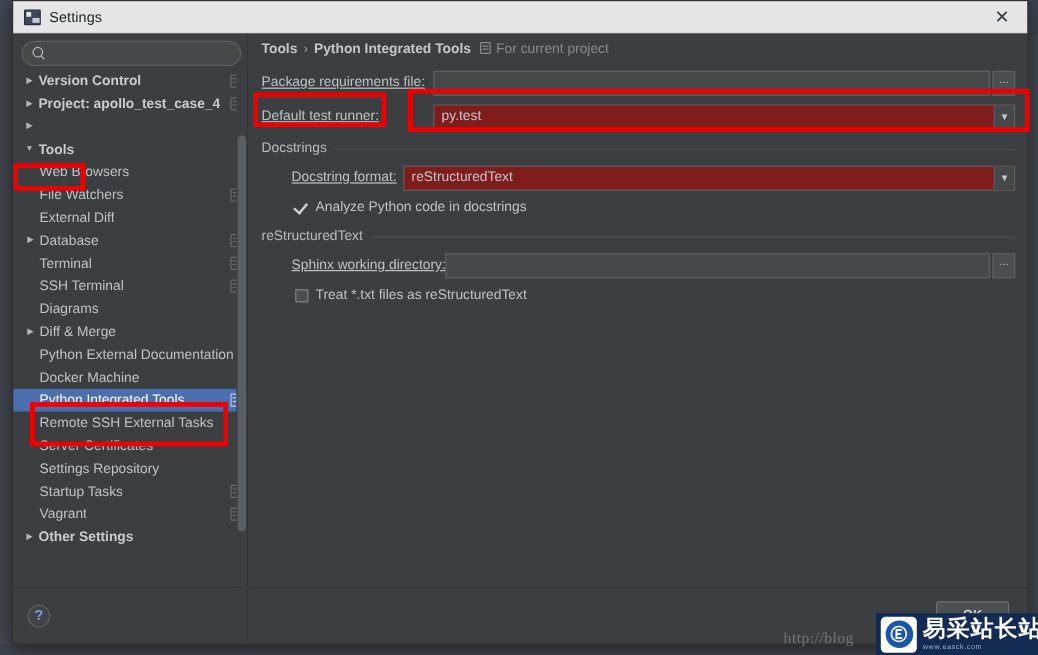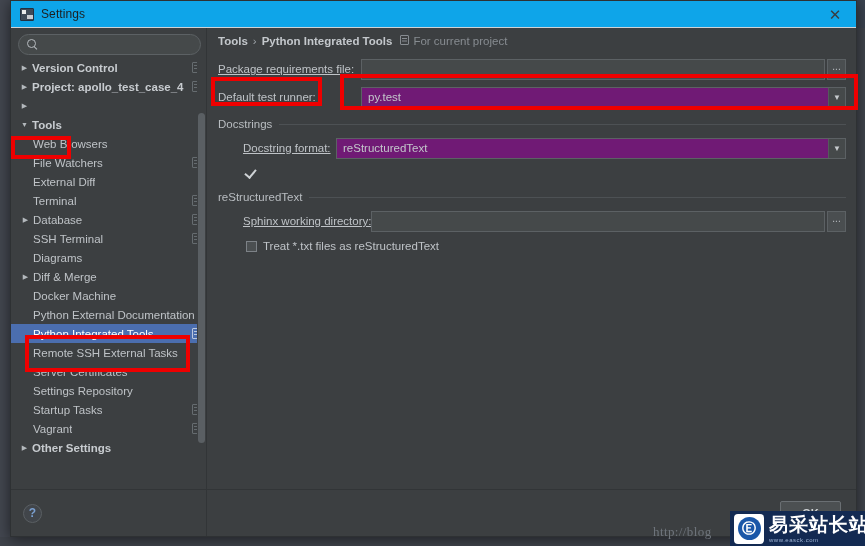--- a/index.html
+++ b/index.html
@@ -29,21 +29,21 @@
     position: absolute;
     left: 10px; top: 0;
     width: 847px; height: 537px;
     background: #3c3f41;
     border: 1px solid #2e3133;
     box-shadow: 0 2px 14px rgba(0,0,0,.55);
     display: flex; flex-direction: column;
   }
   .titlebar {
     height: 27px;
-    background: #0ea5e9;
+    background: #e5e5e5;
     border-bottom: 1px solid #cfd2d6;
     display: flex; align-items: center;
     padding: 0 6px 0 9px;
     flex: 0 0 auto;
   }
   .title-icon {
     width: 14px; height: 13px;
     margin-right: 7px;
     position: relative;
     background: #3e4a59;
@@ -250,21 +250,21 @@
     background: #45494a;
     border: 1px solid #5c6164;
     display: flex; align-items: center;
     padding: 0 6px;
     font-size: 11.5px; color: #c3c7cb;
     min-width: 0;
   }
   .combo {
     flex: 1;
     height: 21px;
-    background: #701a75;
+    background: #7f1d1d;
     border: 1px solid #5c6164;
     display: flex; align-items: center;
     padding: 0 0 0 6px;
     font-size: 11.5px; color: #c3c7cb;
     min-width: 0;
     cursor: pointer;
   }
   .combo .val { flex: 1; overflow: hidden; white-space: nowrap; }
   .combo .caret {
     width: 17px; height: 19px;
@@ -453,49 +453,49 @@
               <div class="node ind1">
                 <span class="arrow"></span>
                 <span class="label">File Watchers</span>
                 <span class="sheet"></span>
               </div>
               <div class="node ind1">
                 <span class="arrow"></span>
                 <span class="label">External Diff</span>
               </div>
               <div class="node ind1">
-                <span class="arrow"></span>
-                <span class="label">Terminal</span>
-                <span class="sheet"></span>
-              </div>
-              <div class="node ind1">
                 <span class="arrow">▶</span>
                 <span class="label">Database</span>
                 <span class="sheet"></span>
               </div>
               <div class="node ind1">
                 <span class="arrow"></span>
+                <span class="label">Terminal</span>
+                <span class="sheet"></span>
+              </div>
+              <div class="node ind1">
+                <span class="arrow"></span>
                 <span class="label">SSH Terminal</span>
                 <span class="sheet"></span>
               </div>
               <div class="node ind1">
                 <span class="arrow"></span>
                 <span class="label">Diagrams</span>
               </div>
               <div class="node ind1">
                 <span class="arrow">▶</span>
                 <span class="label">Diff &amp; Merge</span>
               </div>
               <div class="node ind1">
                 <span class="arrow"></span>
+                <span class="label">Python External Documentation</span>
+              </div>
+              <div class="node ind1">
+                <span class="arrow"></span>
                 <span class="label">Docker Machine</span>
-              </div>
-              <div class="node ind1">
-                <span class="arrow"></span>
-                <span class="label">Python External Documentation</span>
               </div>
               <div class="node ind1 selected">
                 <span class="arrow"></span>
                 <span class="label">Python Integrated Tools</span>
                 <span class="sheet"></span>
               </div>
               <div class="node ind1">
                 <span class="arrow"></span>
                 <span class="label">Remote SSH External Tasks</span>
               </div>
@@ -570,20 +570,21 @@
           <div class="field-row">
             <span class="field-label lbl-doc">Docstring format:</span>
             <div class="combo">
               <span class="val">reStructuredText</span>
               <span class="caret">▼</span>
             </div>
           </div>
 
           <div class="check-row">
             <span class="checkbox checked"></span>
+            <span class="check-label">Analyze Python code in docstrings</span>
           </div>
 
           <div class="section-head">
             <span class="t">reStructuredText</span>
             <span class="rule"></span>
           </div>
 
           <div class="field-row">
             <span class="field-label lbl-sphinx">Sphinx working directory:</span>
             <div class="input-field"></div>

